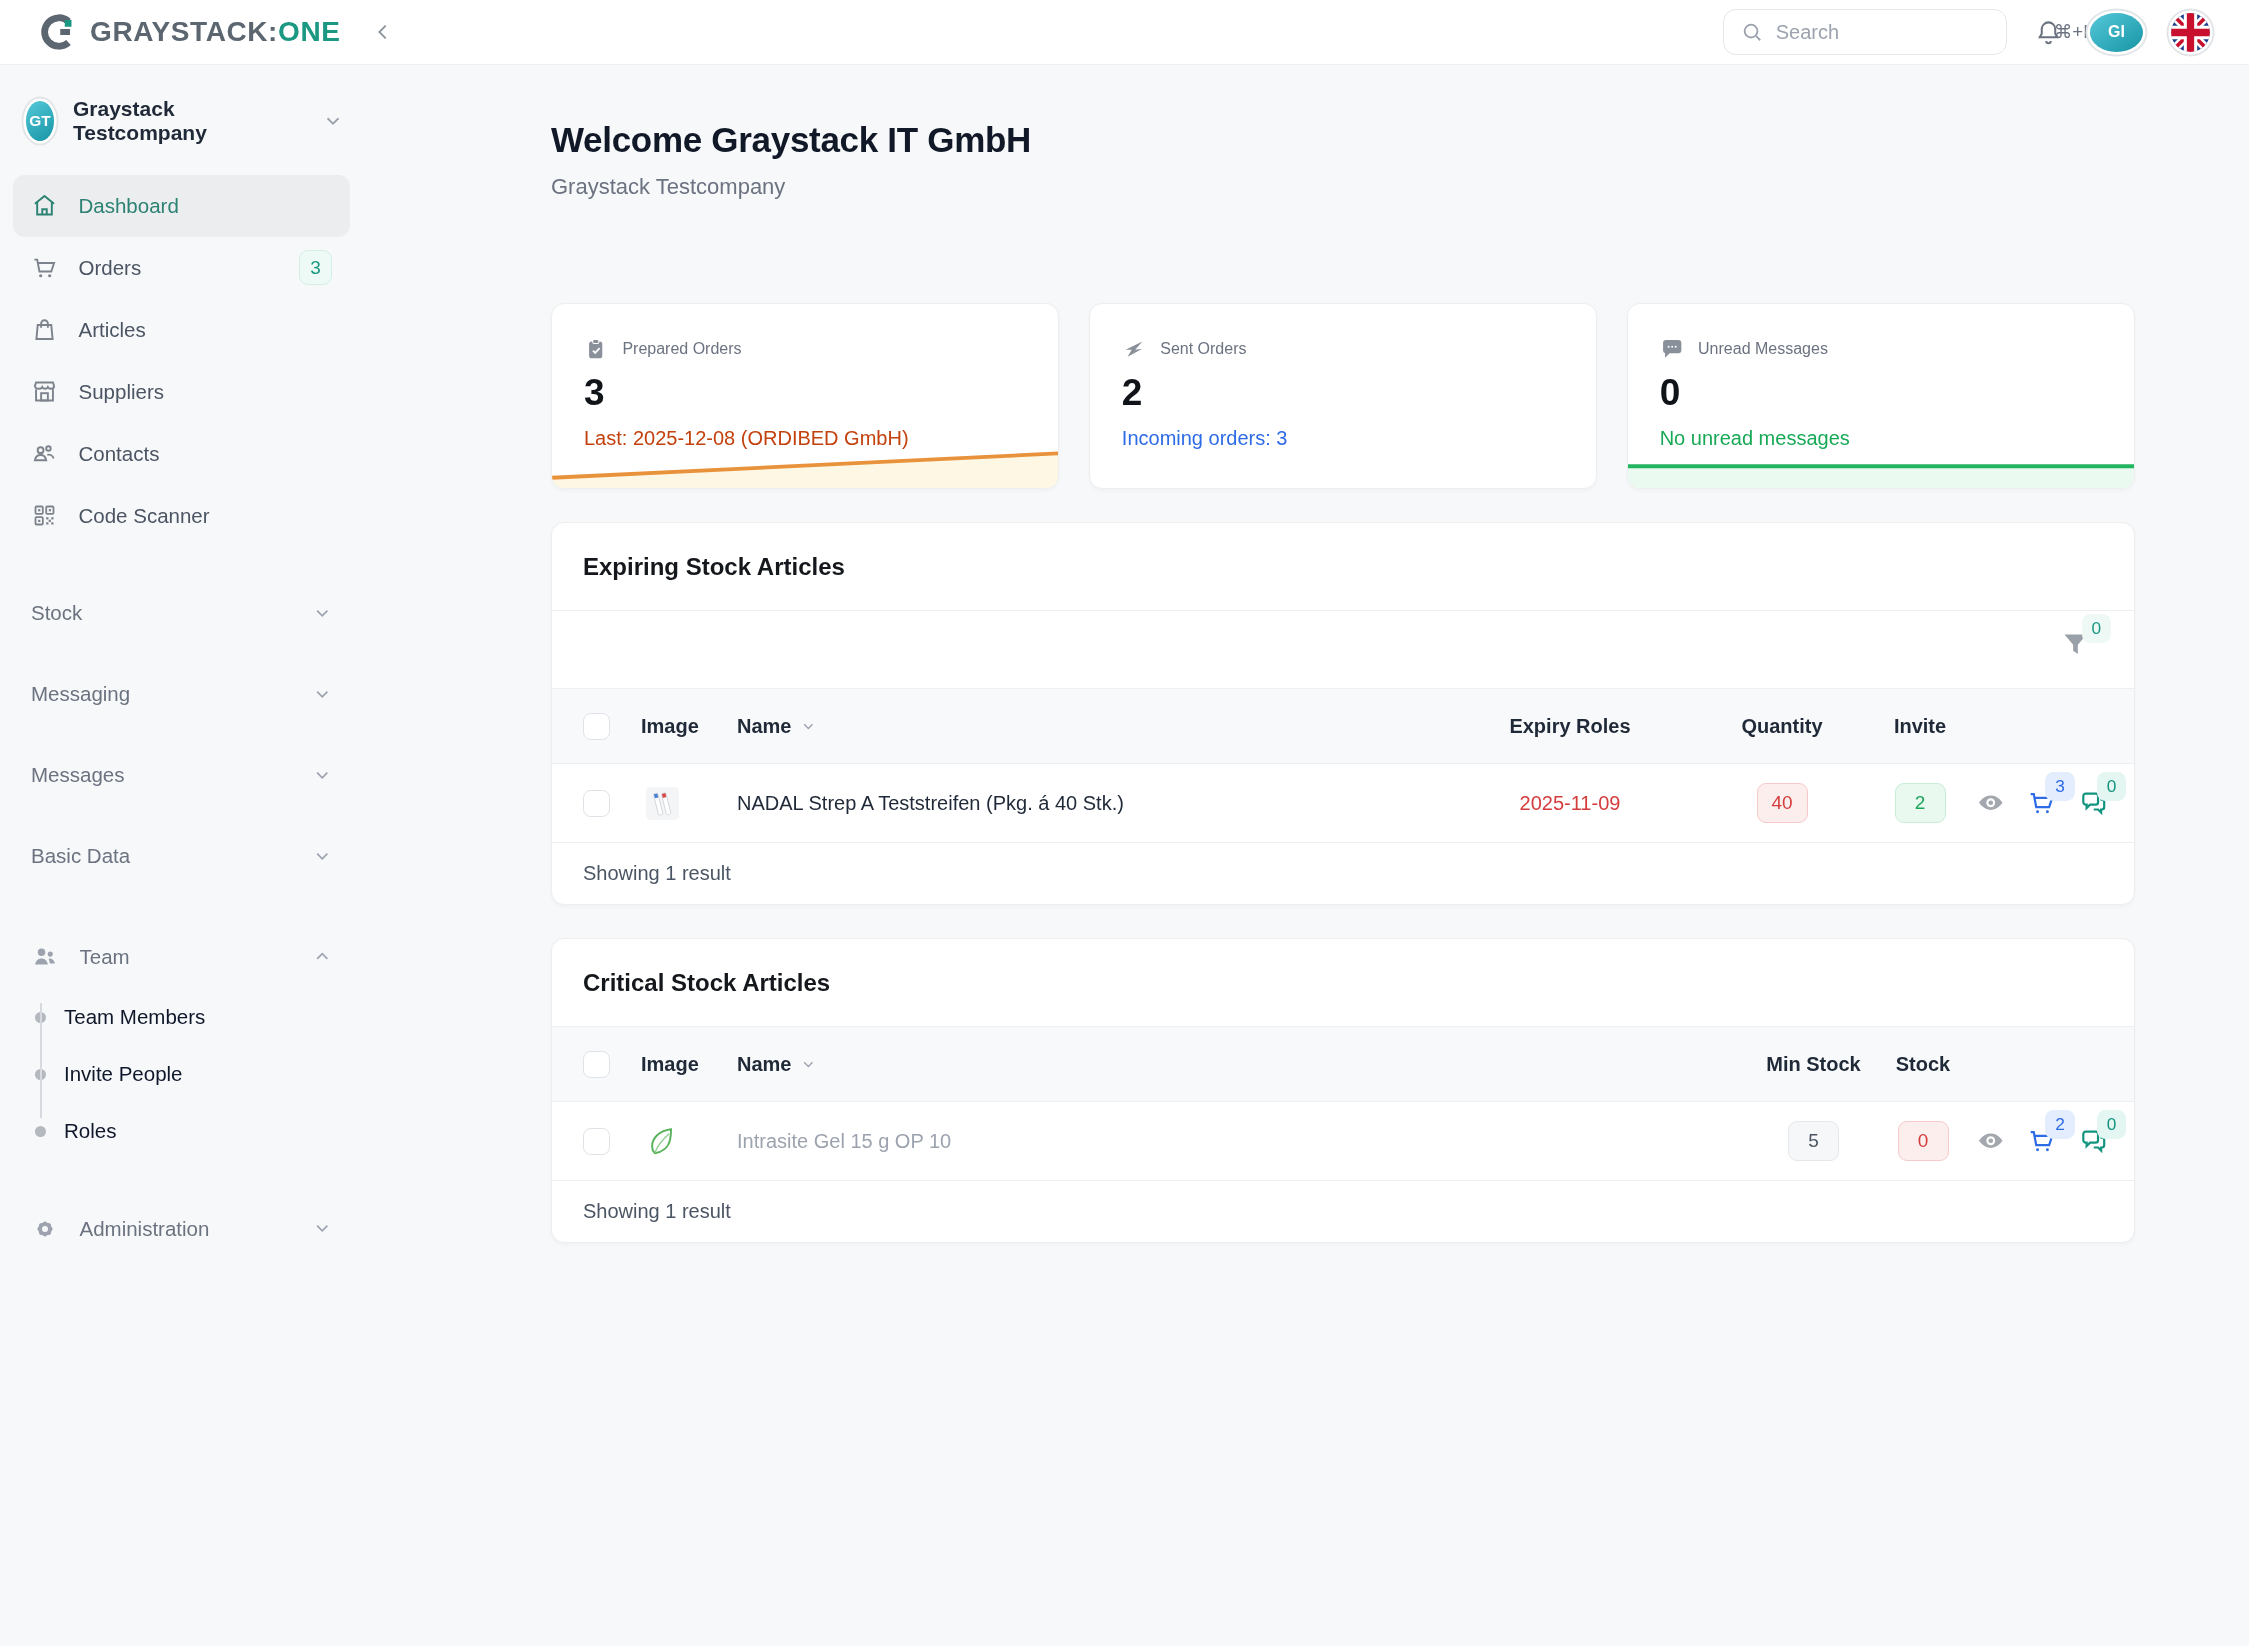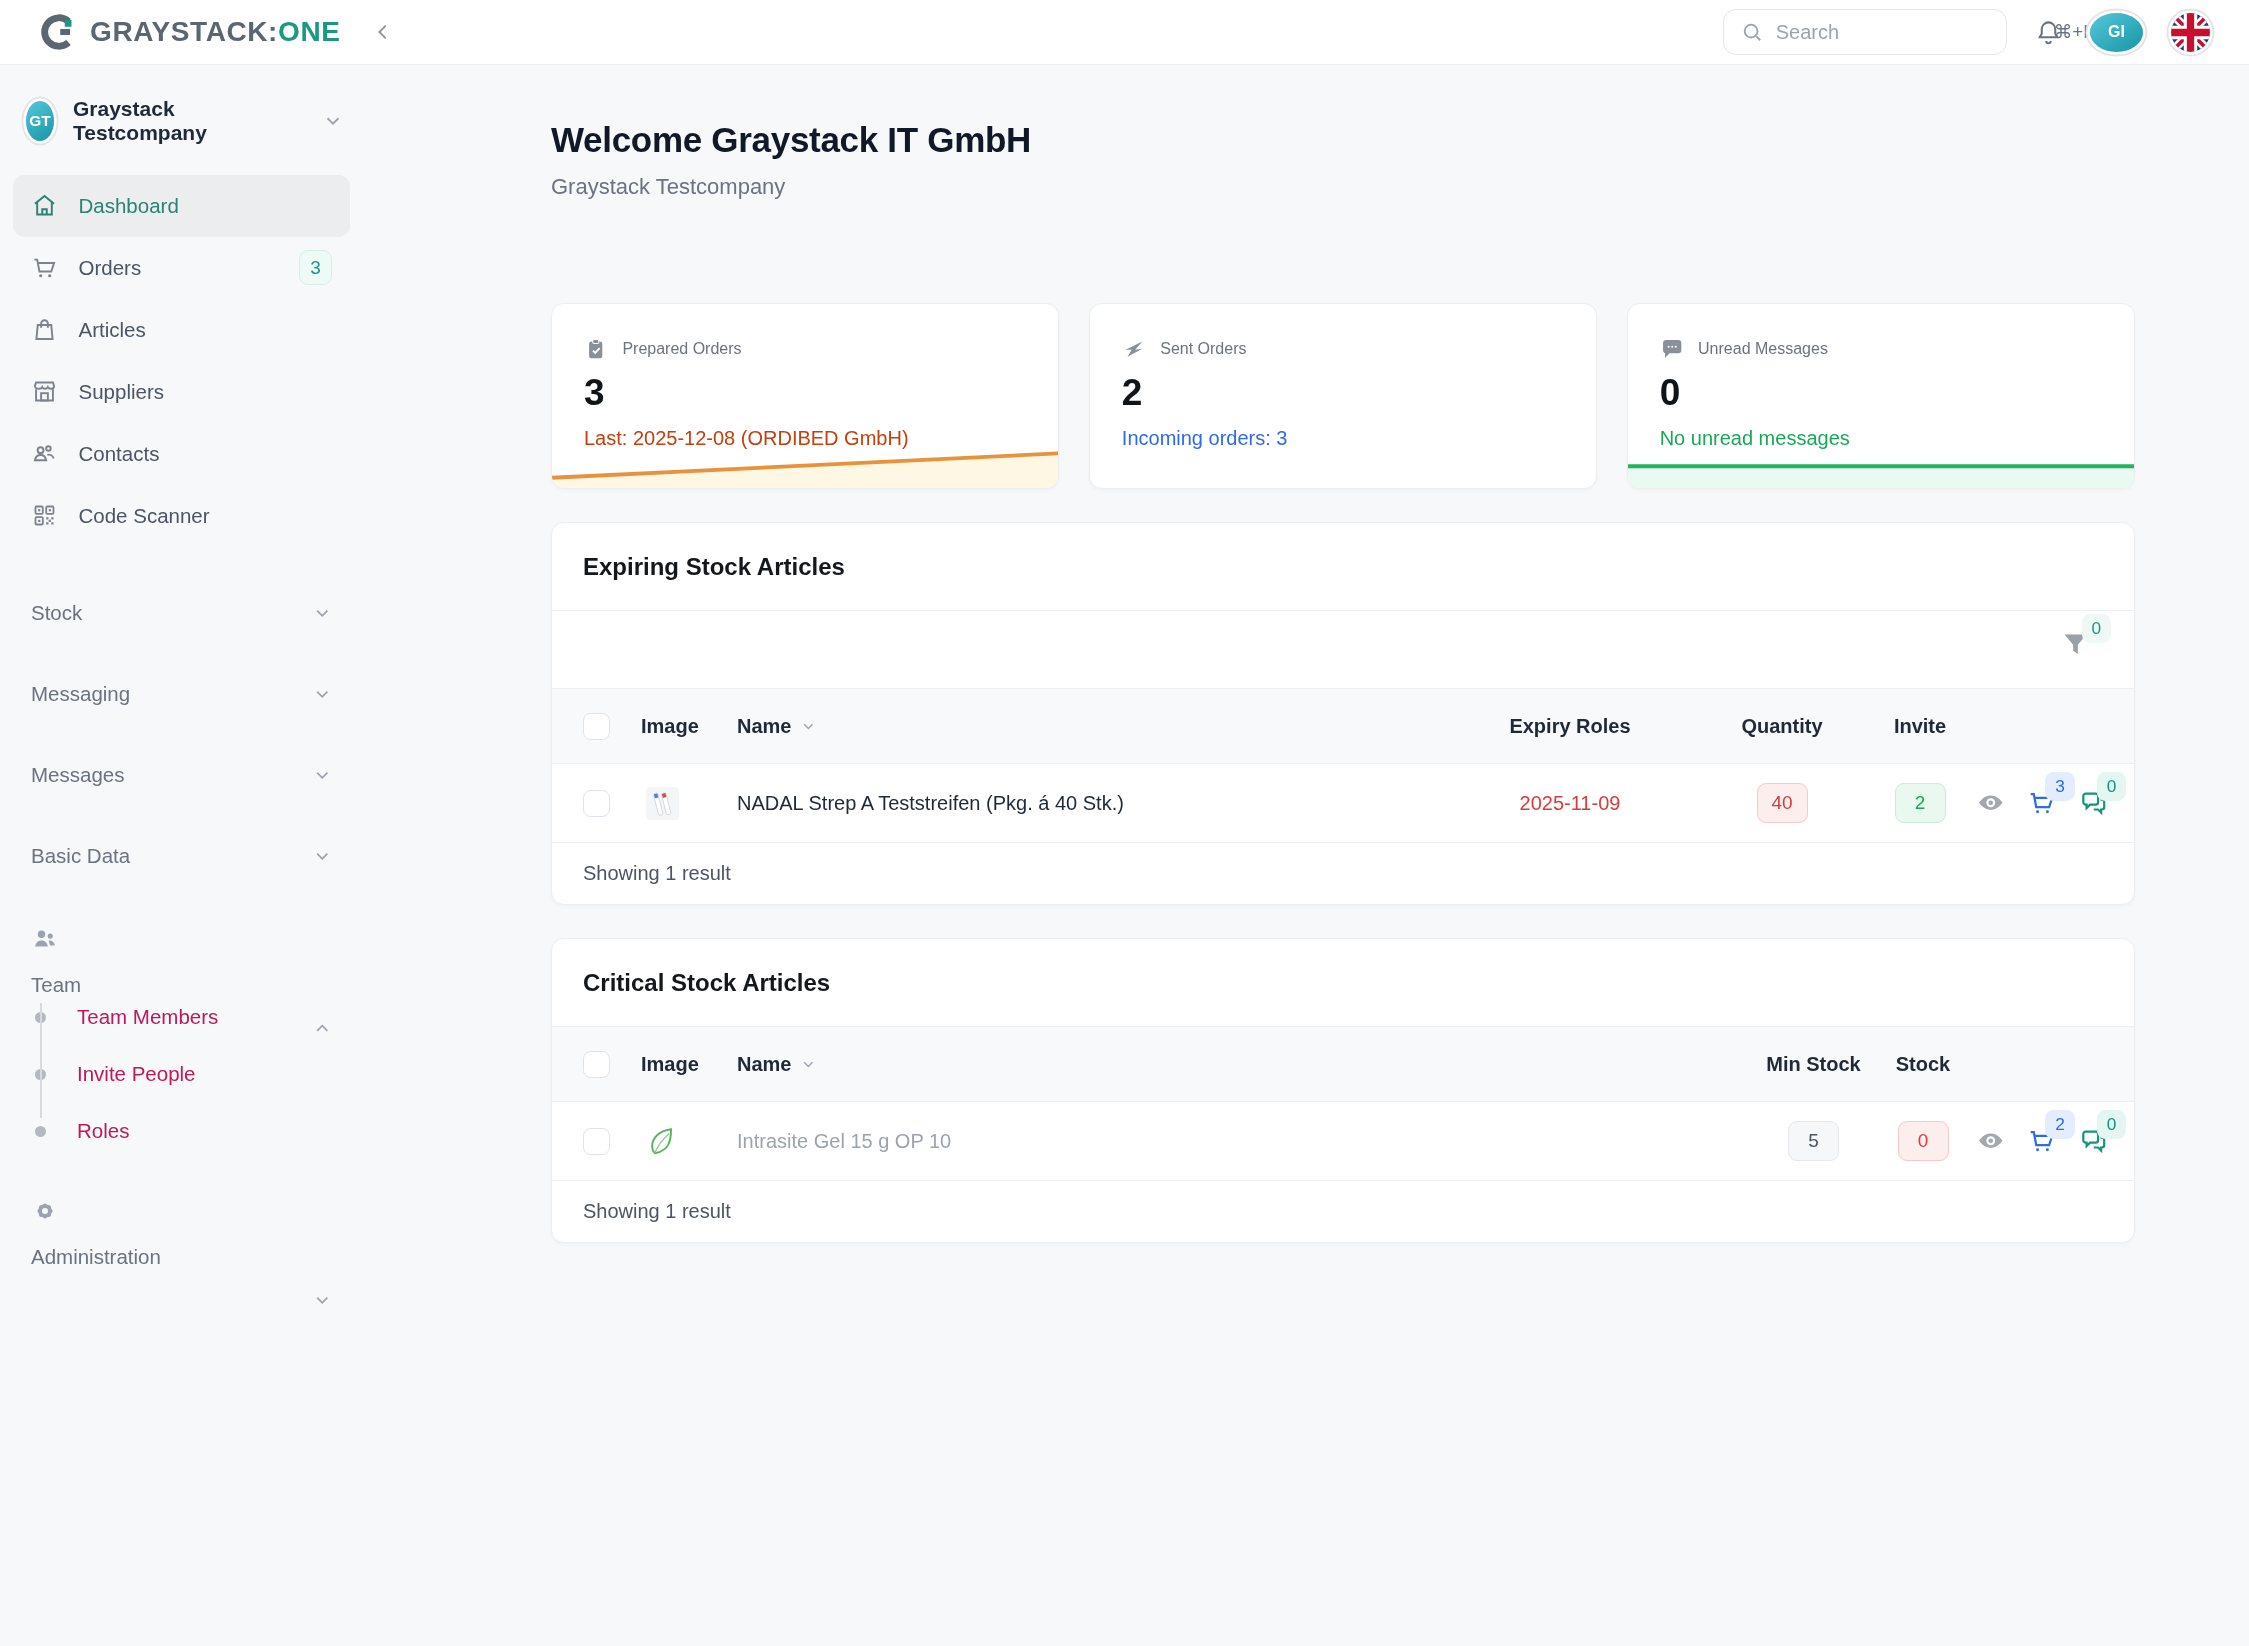--- a/index.html
+++ b/index.html
@@ -68,33 +68,33 @@
     margin-left:auto; min-width:33px; height:35px; padding:0 9px;
     background:#edfaf5; border:1.3px solid #d5efe6; border-radius:9px;
     color:#1a9882; font-size:19px; display:flex; align-items:center; justify-content:center;
   }
   .side-sections { margin-top:26px; }
   .section-hdr {
     height:81px; display:flex; align-items:center; justify-content:space-between;
     padding:0 18px; font-size:20.5px; color:#6b7280; cursor:pointer;
   }
   .grp-hdr {
-    height:64px; margin-top:28px; display:flex; gap:20.5px;
-    padding:0 18px; font-size:20.5px; color:#6b7280; cursor:pointer;flex-direction:column;
+    height:64px; margin-top:28px; display:flex; align-items:center; gap:20.5px;
+    padding:0 18px; font-size:20.5px; color:#6b7280; cursor:pointer;
   }
   .grp-hdr .gicon { color:#9ca3af; width:28px; }
   .grp-hdr .chev { margin-left:auto; }
   .subtree { position:relative; }
   .subtree:before {
     content:""; position:absolute; left:27px; top:14px; bottom:42px;
     width:1.9px; background:#d6d9dd;
   }
   .sub-item {
-    height:57px; display:flex; align-items:center; gap:31px;
-    padding-left:22px; font-size:20.5px; color:#be185d; cursor:pointer;
+    height:57px; display:flex; align-items:center; gap:18px;
+    padding-left:22px; font-size:20.5px; color:#0f172a; cursor:pointer;
   }
   .sub-item .dot { width:11px; height:11px; border-radius:50%; background:#b4b9c0; }
 
   
   .main { margin-left:363px; padding:120px 115px 0 188px; }
   .page-title { font-size:35px; font-weight:700; color:#111827; letter-spacing:-0.3px; }
   .page-subtitle { font-size:22px; color:#6b7280; margin-top:14px; }
 
   .cards { display:flex; gap:29.5px; margin-top:103px; }
   .card {

